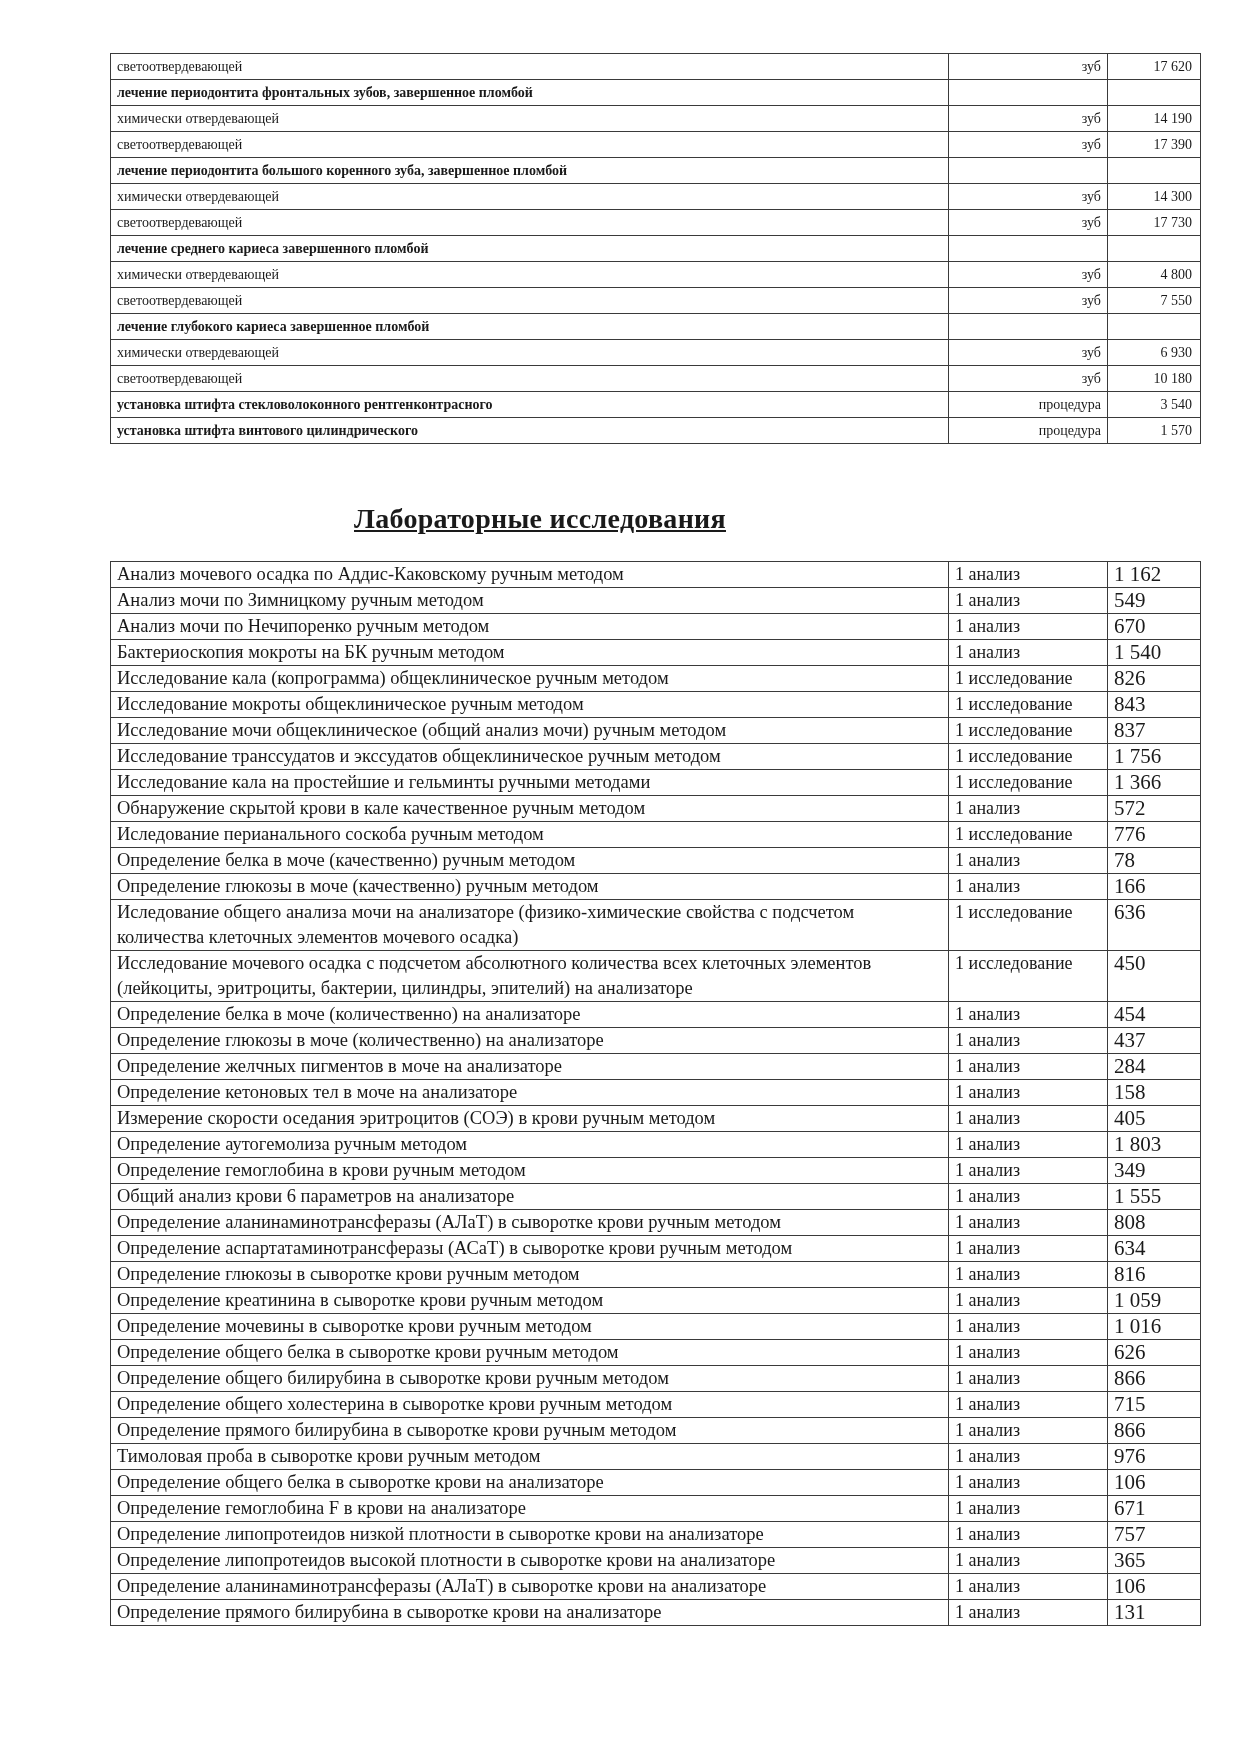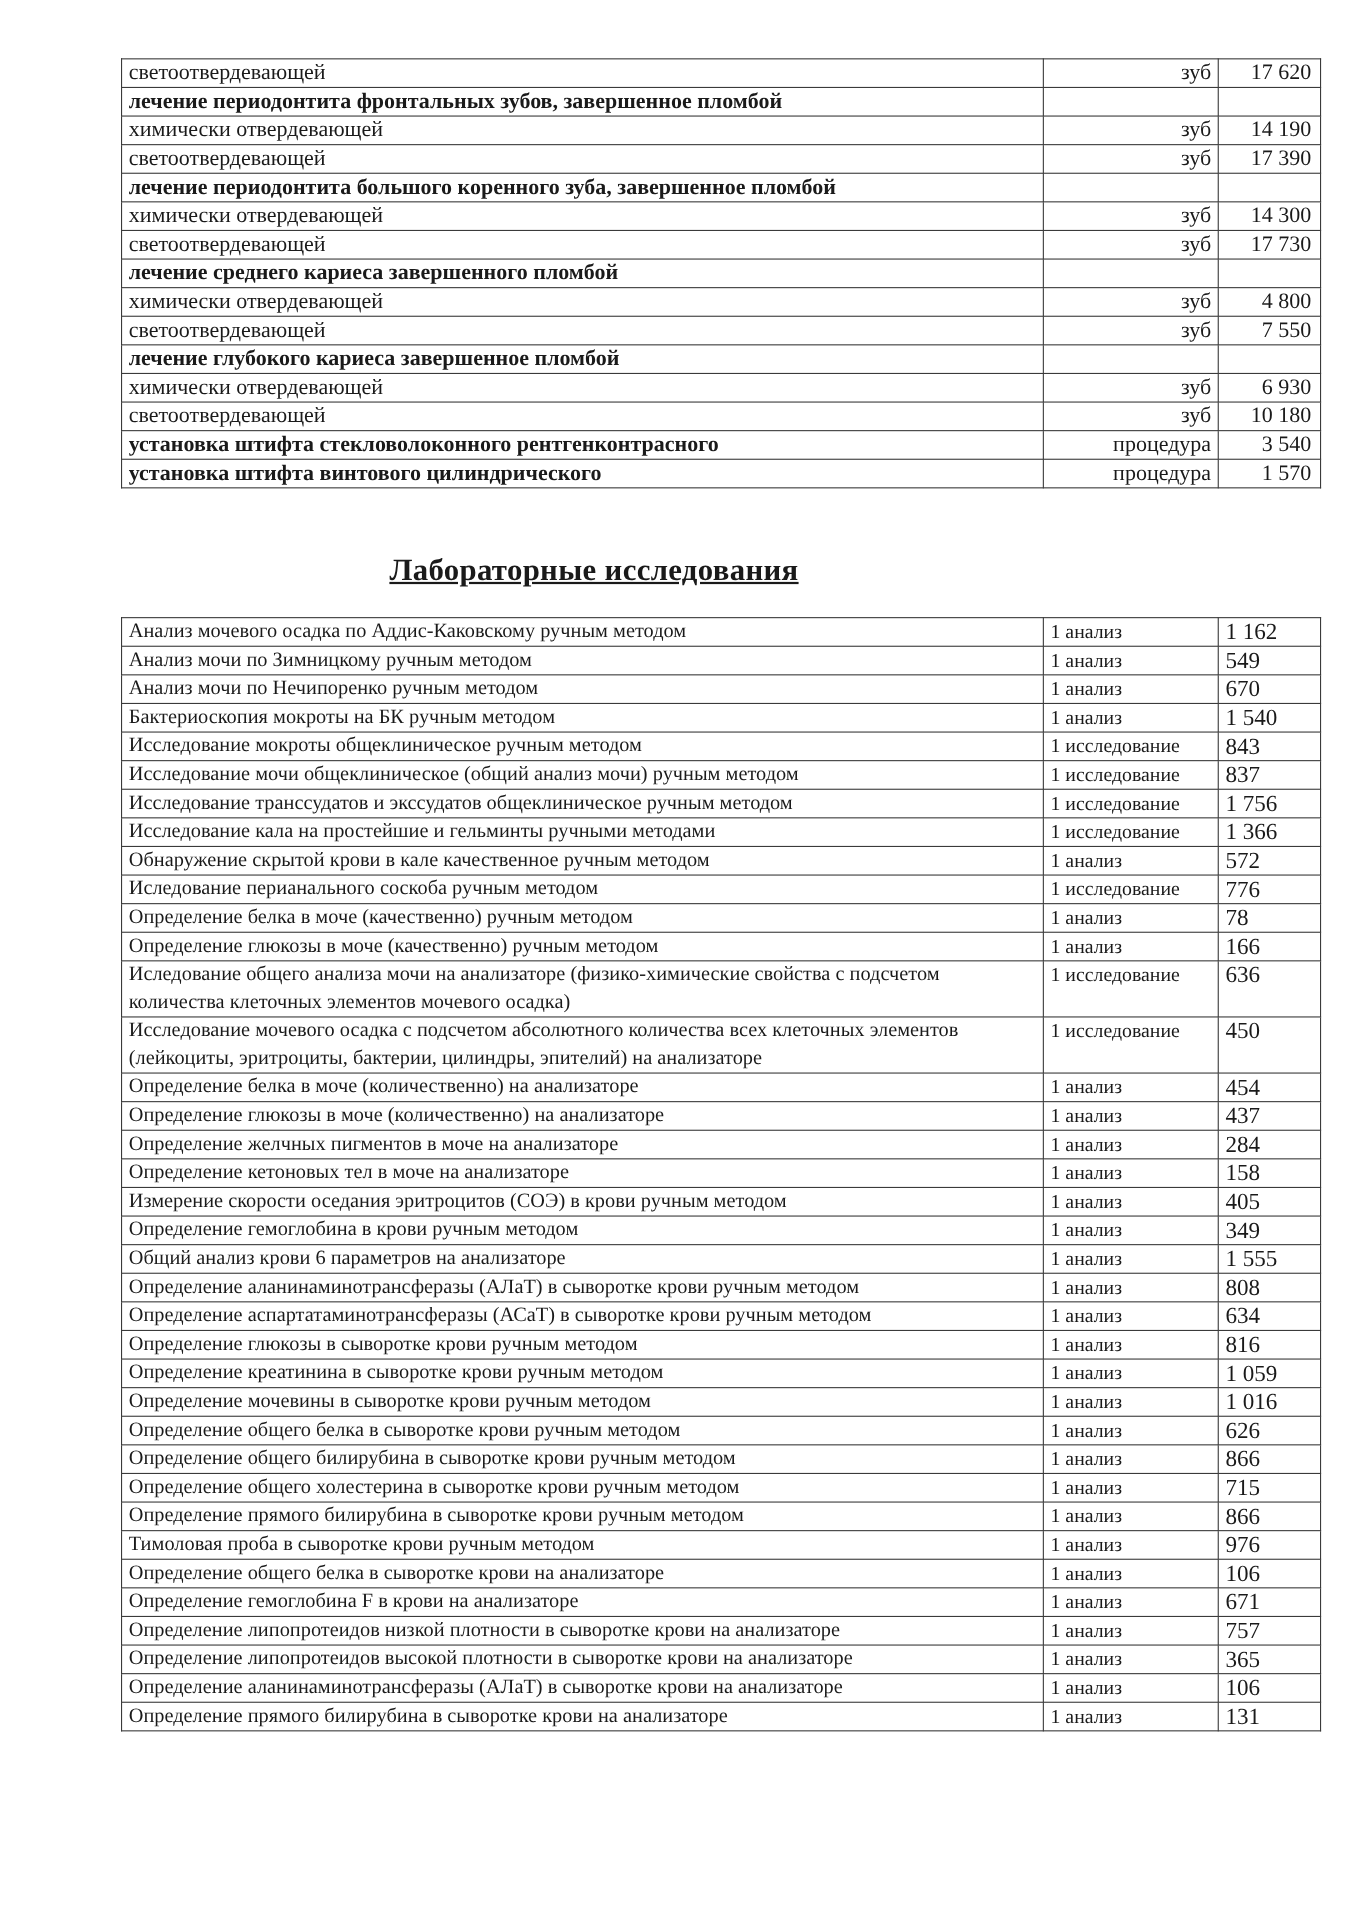--- a/index.html
+++ b/index.html
@@ -5,21 +5,21 @@
   html, body { margin: 0; padding: 0; }
   body {
     width: 1240px; height: 1753px; background: #ffffff; position: relative;
     font-family: "Liberation Serif", "DejaVu Serif", serif; color: #1a1a1a;
     overflow: hidden;
   }
   table { border-collapse: collapse; position: absolute; left: 110px; width: 1090px; table-layout: fixed; }
   td { border: 1.5px solid #3a3a3a; padding: 0 6px; font-size: 19px; line-height: 25px; vertical-align: top; }
   col.c1 { width: 838px; } col.c2 { width: 159px; } col.c3 { width: 93px; }
   #t1 { top: 53px; }
-  #t1 td { height: 25px; font-size: 20px; }
+  #t1 td { height: 25px; font-size: 14px; }
   #t1 td.unit { text-align: right; }
   #t1 td.price { text-align: right; padding-right: 8px; }
   #t1 tr.bold td.name { font-weight: bold; }
   #t2 { top: 561px; }
   #t2 td { height: 25px; font-size: 18.5px; }
   #t2 td.unit { text-align: left; font-size: 18px; }
   #t2 td.price { text-align: left; font-size: 21px; }
   h2 {
     position: absolute; top: 503px; left: 0; width: 1080px; margin: 0; text-align: center;
     font-size: 28px; font-weight: bold; text-decoration: underline; letter-spacing: 0.3px;
@@ -136,20 +136,25 @@
         <td class="name">Анализ мочи по Нечипоренко ручным методом</td>
         <td class="unit">1 анализ</td>
         <td class="price">670</td>
       </tr>
       <tr>
         <td class="name">Бактериоскопия мокроты на БК ручным методом</td>
         <td class="unit">1 анализ</td>
         <td class="price">1 540</td>
       </tr>
       <tr>
+        <td class="name">Исследование кала (копрограмма) общеклиническое ручным методом</td>
+        <td class="unit">1 исследование</td>
+        <td class="price">826</td>
+      </tr>
+      <tr>
         <td class="name">Исследование мокроты общеклиническое ручным методом</td>
         <td class="unit">1 исследование</td>
         <td class="price">843</td>
       </tr>
       <tr>
         <td class="name">Исследование мочи общеклиническое (общий анализ мочи) ручным методом</td>
         <td class="unit">1 исследование</td>
         <td class="price">837</td>
       </tr>
       <tr>
@@ -209,20 +214,25 @@
       </tr>
       <tr>
         <td class="name">Определение кетоновых тел в моче на анализаторе</td>
         <td class="unit">1 анализ</td>
         <td class="price">158</td>
       </tr>
       <tr>
         <td class="name">Измерение скорости оседания эритроцитов (СОЭ) в крови ручным методом</td>
         <td class="unit">1 анализ</td>
         <td class="price">405</td>
+      </tr>
+      <tr>
+        <td class="name">Определение аутогемолиза ручным методом</td>
+        <td class="unit">1 анализ</td>
+        <td class="price">1 803</td>
       </tr>
       <tr>
         <td class="name">Определение гемоглобина в крови ручным методом</td>
         <td class="unit">1 анализ</td>
         <td class="price">349</td>
       </tr>
       <tr>
         <td class="name">Общий анализ крови 6 параметров на анализаторе</td>
         <td class="unit">1 анализ</td>
         <td class="price">1 555</td>

